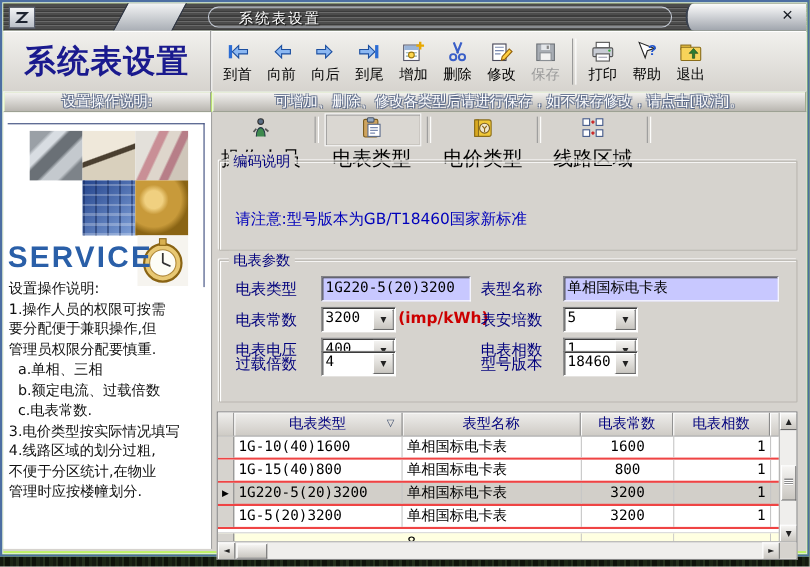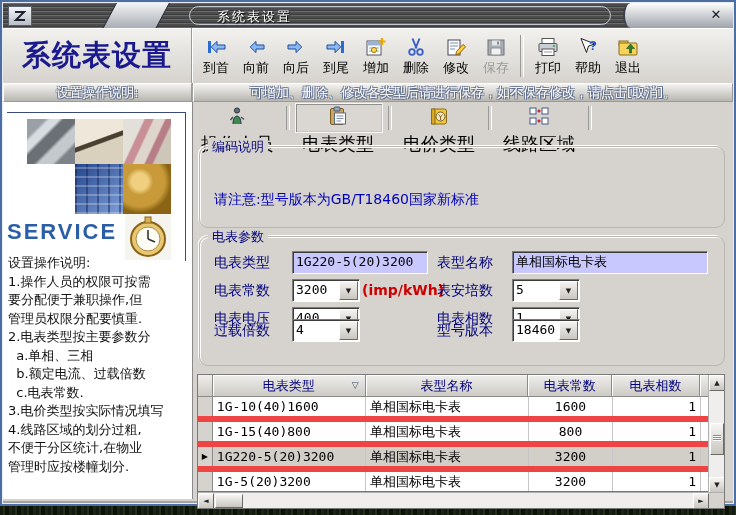--- a/index.html
+++ b/index.html
@@ -4,21 +4,21 @@
 <style>
   html,body{margin:0;padding:0;}
   body{
     width:736px;height:515px;position:relative;overflow:hidden;
     font-family:"DejaVu Sans","Liberation Sans",sans-serif;
     background:repeating-linear-gradient(90deg,#141b10 0 3px,#25301d 3px 5px,#0e130a 5px 9px,#1c2615 9px 12px);
   }
   
   .window{
     position:absolute;left:0;top:0;width:732px;height:502px;
-    border:2px solid #4c6ea2;background:#a3a3a3;
+    border:2px solid #4c6ea2;background:#bef264;
     box-shadow:inset 0 0 0 1px #e7ebf2;
   }
   
   .titlebar{
     position:absolute;left:1px;top:1px;right:1px;height:25px;overflow:hidden;
     background:repeating-linear-gradient(to bottom,#6a6a6a 0 1px,#4c4c4c 1px 3px,#3c3c3c 3px 4px);
     border-bottom:1px solid #24314d;
   }
   .tb-logo{
     position:absolute;left:5px;top:3px;width:22px;height:18px;
@@ -96,33 +96,33 @@
     background:linear-gradient(115deg,#e3e0da 0 30%,#c98f96 33% 43%,#ded6cc 46% 60%,#b77e88 63% 72%,#cfc6ba 75%);}
   .tile.keyboard{left:68px;top:51px;width:48px;height:50px;
     background:
       repeating-linear-gradient(0deg,rgba(255,255,255,.25) 0 2px,transparent 2px 9px),
       repeating-linear-gradient(90deg,rgba(20,40,90,.5) 0 2px,transparent 2px 11px),
       linear-gradient(135deg,#24448c,#7fa0d8);}
   .tile.gold{left:116px;top:51px;width:48px;height:50px;
     background:radial-gradient(circle at 35% 35%,#f0d080 0 18%,#c89a3a 30% 55%,#8a6414 70%);}
   .tile.watch{left:118px;top:101px;width:46px;height:46px;background:#f6f4ef;}
   .service{
-    position:absolute;left:4px;top:117px;font-size:22px;font-weight:bold;color:#2a5fa8;
+    position:absolute;left:4px;top:117px;font-size:27px;font-weight:bold;color:#2a5fa8;
     letter-spacing:2px;font-family:"Liberation Sans","DejaVu Sans",sans-serif;
   }
   .instructions{position:absolute;left:5px;top:152px;right:2px;color:#111;font-size:13px;line-height:18.5px;}
   
   .panel{position:absolute;left:190px;right:0;top:0;bottom:2px;background:#d6d3ce;}
   .tabbar{position:absolute;left:2px;top:1px;right:2px;height:30px;display:flex;align-items:center;}
   .tab{display:flex;align-items:center;gap:6px;padding:2px 8px 2px 6px;font-size:18px;color:#000;height:24px;cursor:default;flex-direction:column;}
   .tab.selected{border:1px solid #f6f6f6;box-shadow:1px 1px 0 #8f8f8f inset,-1px -1px 0 #c9c6c0 inset;background:#dad7d2;}
   .tabsep{width:2px;height:24px;margin:0 5px;border-left:1px solid #9a9a9a;border-right:1px solid #ffffff;}
   .groupbox{
     position:absolute;left:6px;right:8px;border:1px solid #b9b6b0;
-    box-shadow:1px 1px 0 #fff inset,-1px -1px 0 #fff;border-radius:9px;
+    box-shadow:1px 1px 0 #fff inset,-1px -1px 0 #fff;border-radius:1px;
   }
   .groupbox .legend{
     position:absolute;top:-9px;left:8px;background:#d6d3ce;padding:0 4px;
     color:#00007c;font-size:13px;
   }
   #codingBox{top:44px;height:80px;}
   .warnline{position:absolute;left:14px;top:18px;font-size:14px;color:#c00000;white-space:nowrap;}
   .noteline{position:absolute;left:14px;top:44px;font-size:14px;color:#0000bb;white-space:nowrap;}
   #paramsBox{top:134px;height:128px;}
   .prow{position:absolute;left:0;right:0;height:24px;}
@@ -149,21 +149,21 @@
     border:1px solid;border-color:#fff #6a6a6a #6a6a6a #fff;
     display:flex;align-items:center;justify-content:center;font-size:7px;color:#222;
   }
   .psuffix{position:absolute;left:162px;top:3px;color:#cc0000;font-size:14px;font-weight:bold;white-space:nowrap;}
   
   .grid{
     position:absolute;left:4px;right:8px;top:272px;height:133px;
     border:1px solid #7a7a7a;background:#fff;overflow:hidden;
   }
   .gtable{position:absolute;left:0;top:0;right:15px;bottom:15px;}
-  .grow{display:flex;height:19px;border-bottom:6px solid #ef4444;background:#fff;}
+  .grow{display:flex;height:19px;border-bottom:2px solid #ef4444;background:#fff;}
   .grow.header{height:21px;background:linear-gradient(#efeeec,#cecbc5);border-bottom:1px solid #8a8a8a;}
   .grow.selected{background:#d2cfc9;}
   .gcell{font-size:13px;line-height:19px;padding:0 4px;overflow:hidden;white-space:nowrap;border-right:1px solid #c6c6c6;}
   .grow.header .gcell{
     color:#00007c;text-align:center;line-height:21px;
     border-right:1px solid #8a8a8a;box-shadow:1px 0 0 #fff inset, 0 1px 0 #fff inset;position:relative;
   }
   .gind{width:14px;background:#d6d3ce;border-right:1px solid #8a8a8a;font-size:8px;line-height:19px;text-align:center;color:#000;}
   .grow.header .gind{background:linear-gradient(#efeeec,#cecbc5);}
   .c0{width:146px;font-family:"DejaVu Sans Mono","Liberation Mono",monospace;}
@@ -356,21 +356,20 @@
             <line x1="23" y1="25" x2="30" y2="28" stroke="#333" stroke-width="1.6"></line>
           </svg>
         </div>
       </div>
       <div class="service">SERVICE</div>
       <div class="instructions" id="instructions">
           <div style="white-space: pre;">设置操作说明:</div>
           <div style="white-space: pre;">1.操作人员的权限可按需</div>
           <div style="white-space: pre;">要分配便于兼职操作,但</div>
           <div style="white-space: pre;">管理员权限分配要慎重.</div>
-          <div style="white-space: pre;">2.电表类型按主要参数分</div>
           <div style="white-space: pre;">  a.单相、三相</div>
           <div style="white-space: pre;">  b.额定电流、过载倍数</div>
           <div style="white-space: pre;">  c.电表常数.</div>
           <div style="white-space: pre;">3.电价类型按实际情况填写</div>
           <div style="white-space: pre;">4.线路区域的划分过粗,</div>
           <div style="white-space: pre;">不便于分区统计,在物业</div>
           <div style="white-space: pre;">管理时应按楼幢划分.</div>
         </div>
     </div>
 

